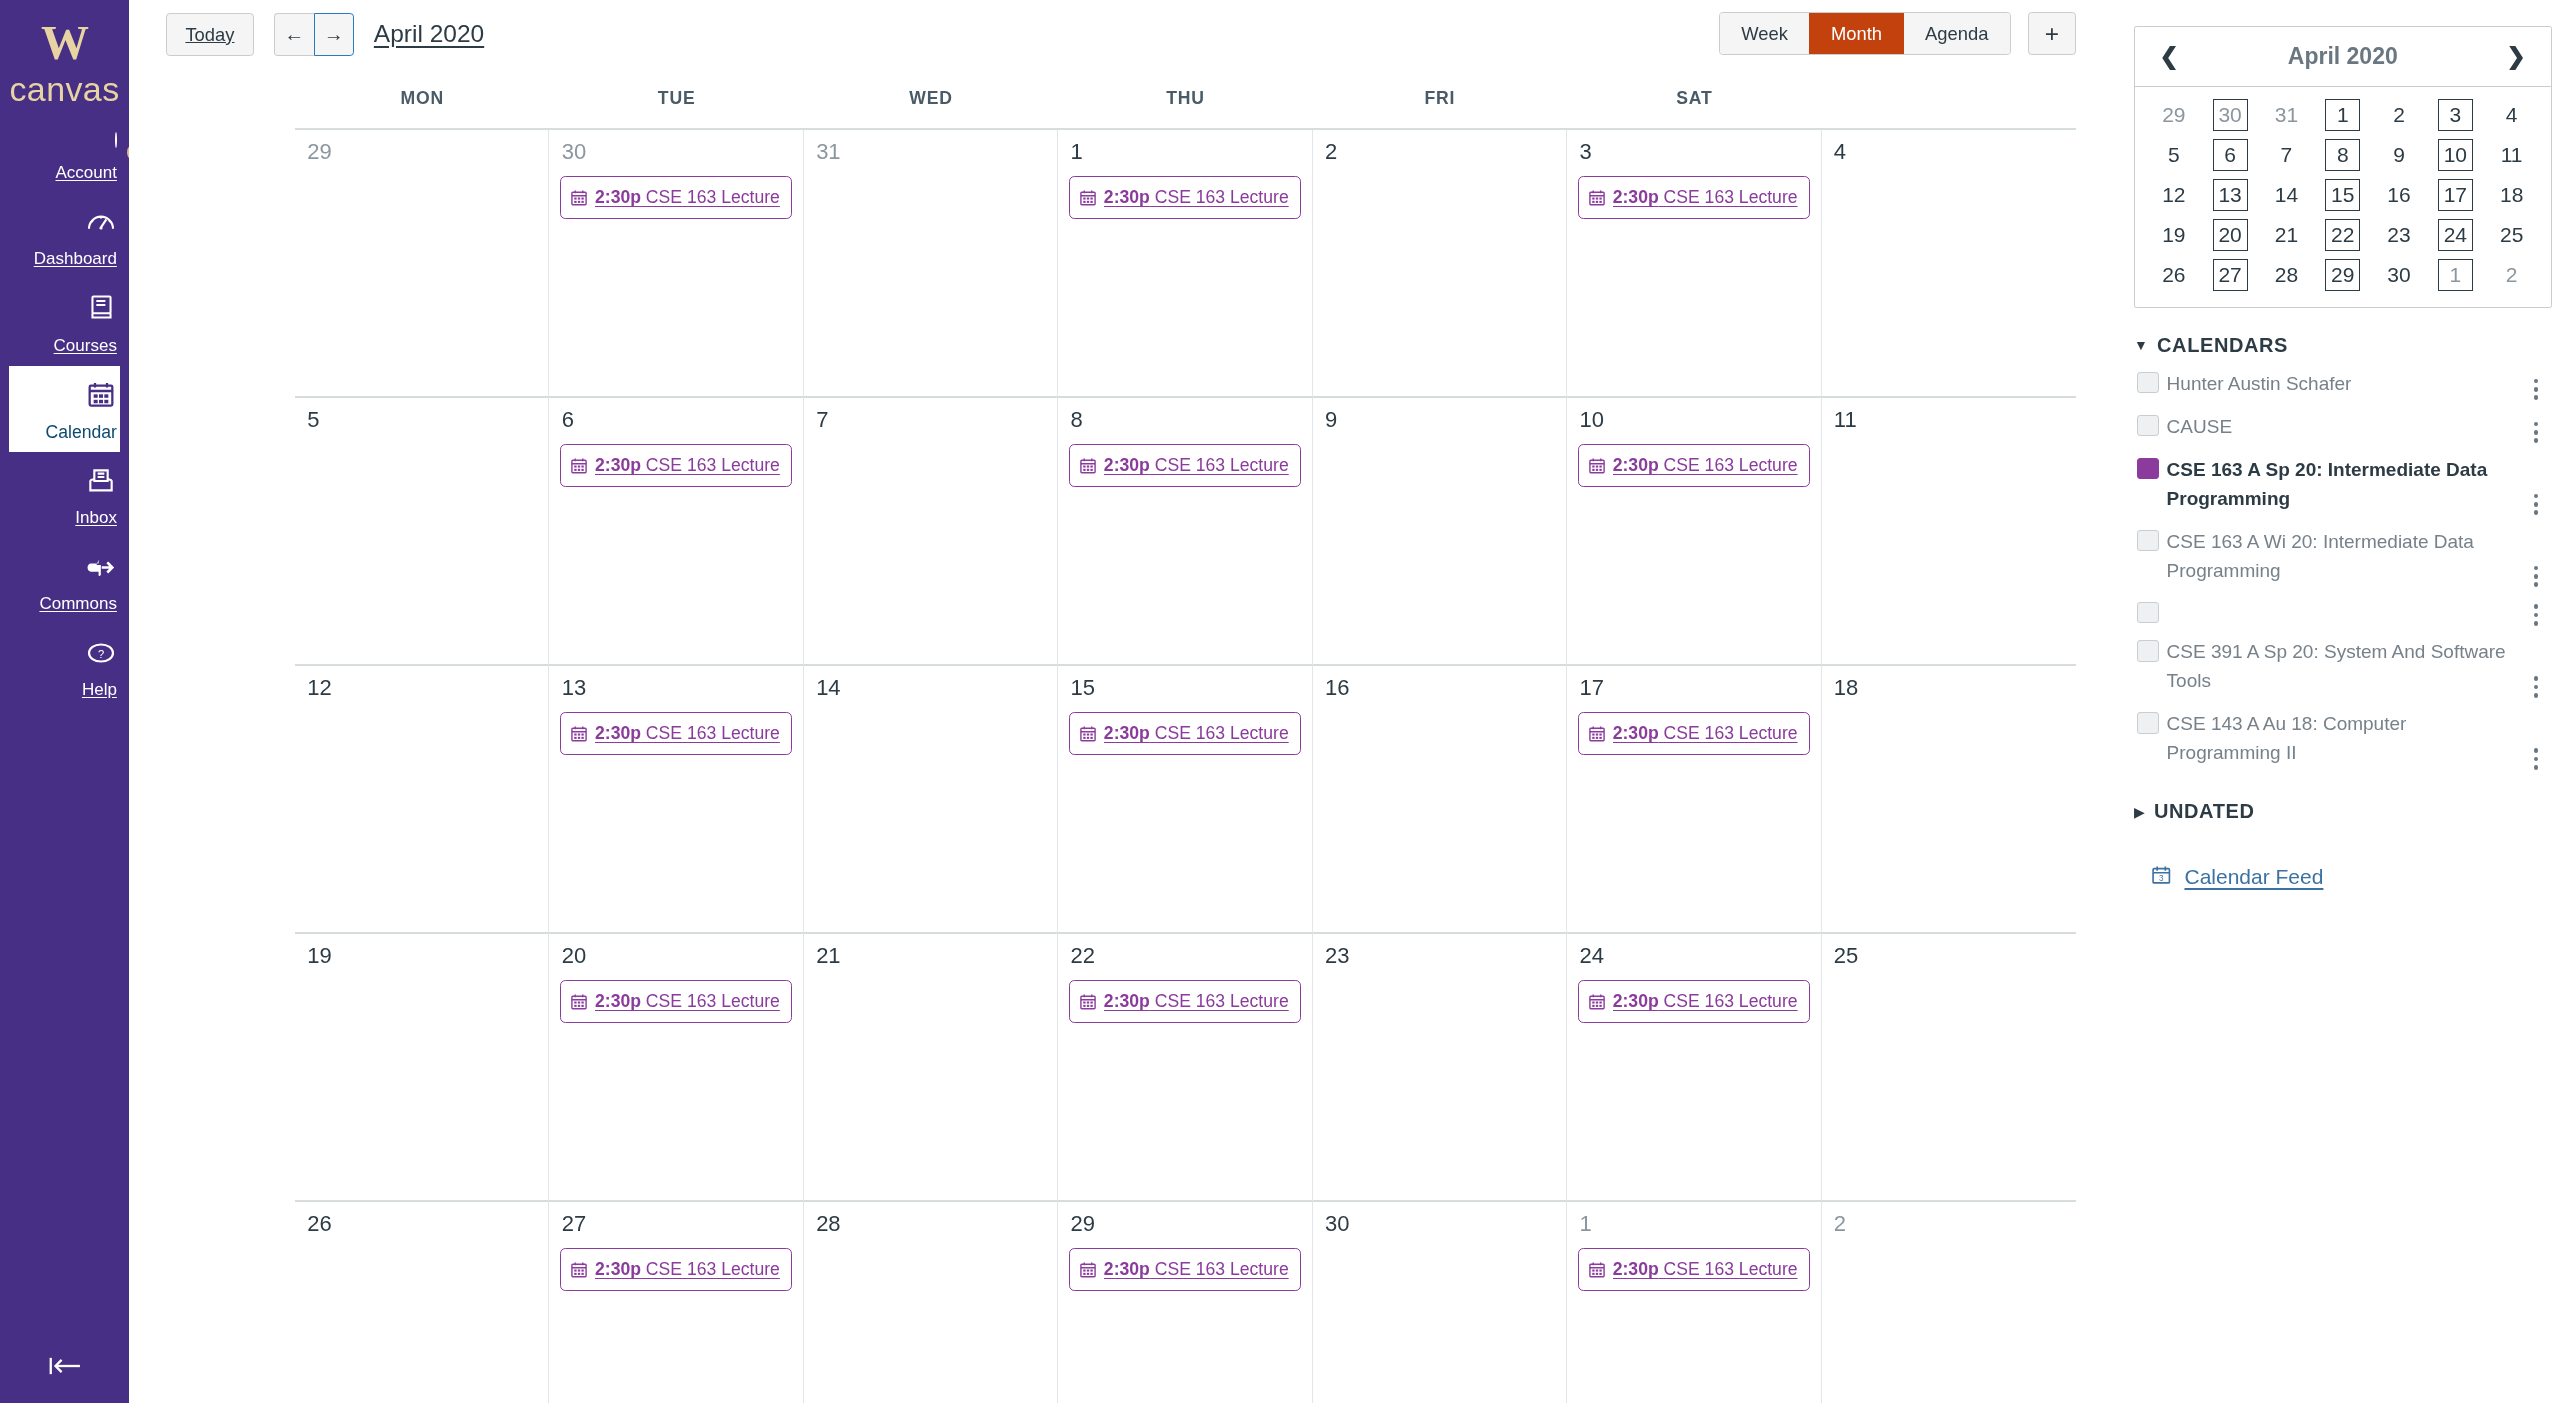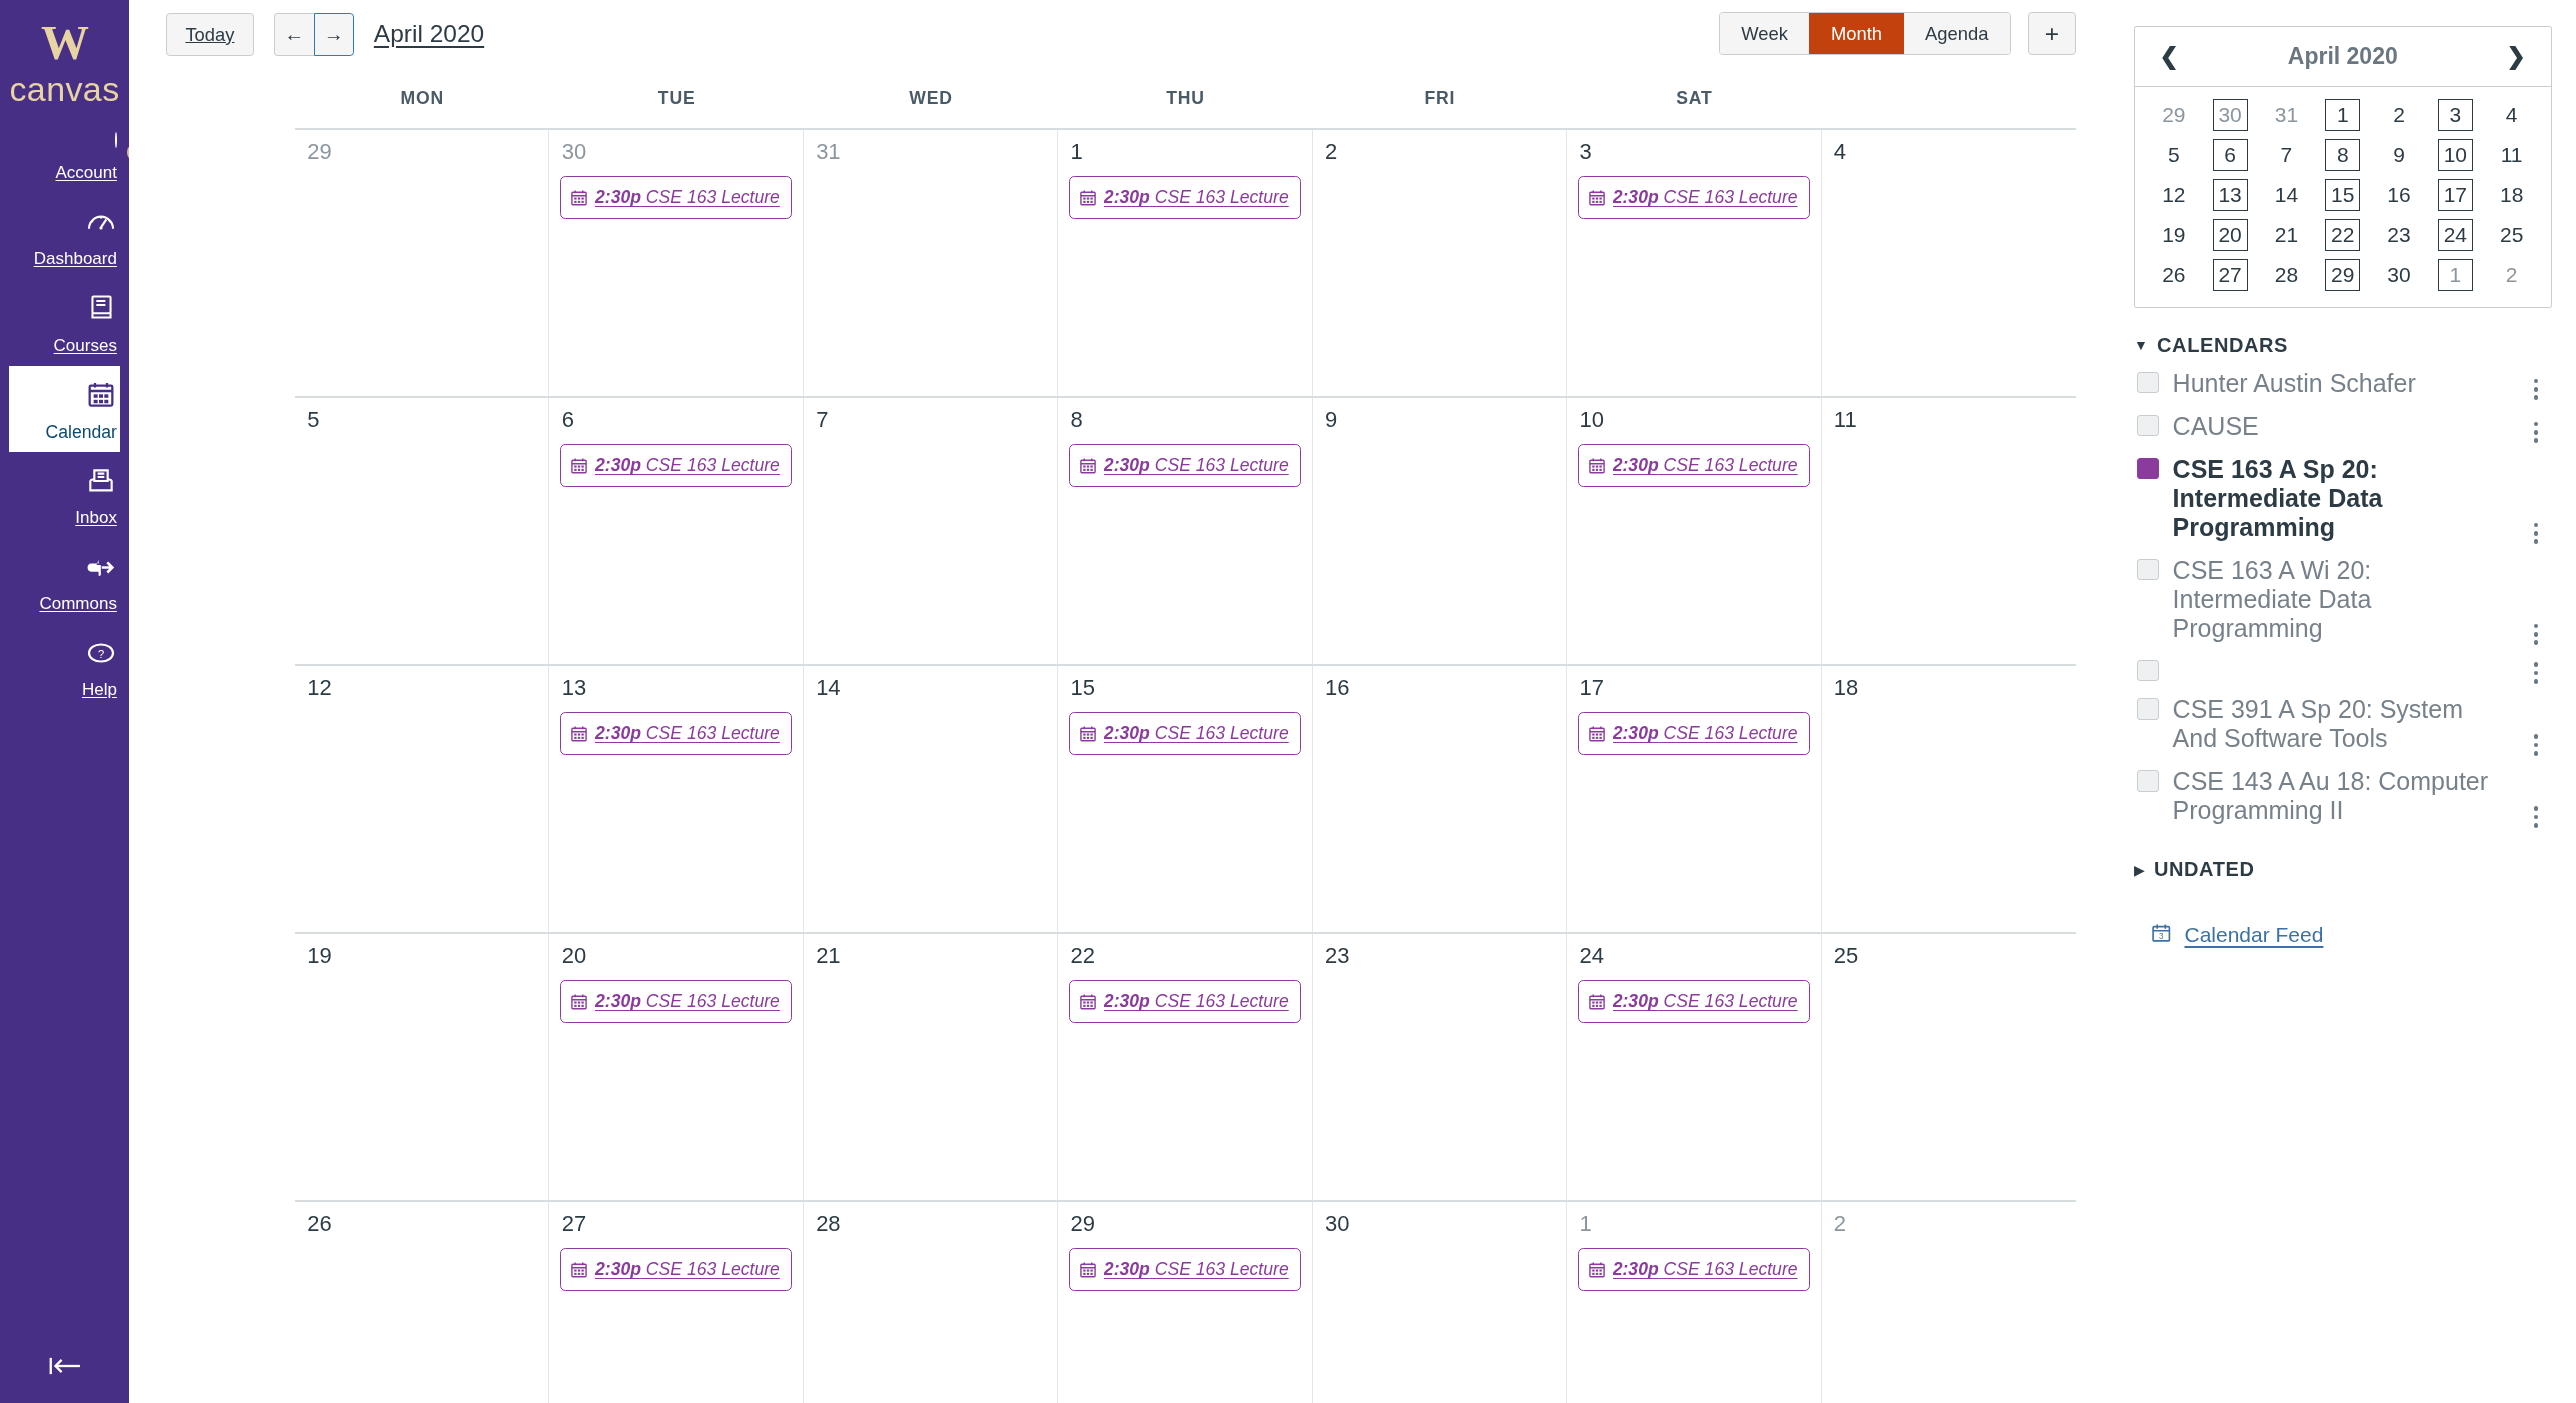--- a/index.html
+++ b/index.html
@@ -145,21 +145,21 @@
     display: flex; align-items: center;
     border: 1.5px solid #8A3B9B; border-radius: 5.4px;
     background: #ffffff; margin: 9.2px 3.1px 0 3.1px;
     height: 43px; padding: 0 7.7px; cursor: pointer;
     overflow: hidden; white-space: nowrap;
   }
   .event-chip .ev-ico { flex: 0 0 auto; margin-right: 6.1px; display: flex; }
   .event-chip .ev-text {
     font-size: 17.6px; color: #8A3B9B;
     text-decoration: underline; text-underline-offset: 3.1px;
-    overflow: hidden; text-overflow: ellipsis; font-style: italic;
+    overflow: hidden; text-overflow: ellipsis;
   }
   .event-chip .ev-time { font-weight: bold; }
 
   
   #calendar-sidebar {
     width: 468px; flex: 0 0 468px; height: 1404px;
     background: #ffffff; padding: 26px 24.5px 0 26px;
     position: relative;
   }
   #mini-calendar {
@@ -207,21 +207,21 @@
     display: flex; align-items: flex-start;
     padding: 7px 0 7px 3.1px; position: relative; min-height: 38px;
   }
   .cal-row .cbox {
     width: 21.5px; height: 21.5px; flex: 0 0 21.5px; margin-top: 3.1px;
     border: 0.8px solid #C7CDD1; border-radius: 3.1px; background: #EEF0F1;
     cursor: pointer;
   }
   .cal-row.checked .cbox { background: #8A3B9B; border-color: #8A3B9B; }
   .cal-row .cname {
-    margin-left: 14px; font-size: 25px; line-height: 29px;
+    margin-left: 8px; font-size: 19px; line-height: 29px;
     color: #77818A; padding-right: 43px;
   }
   .cal-row.checked .cname { color: #2D3B45; font-weight: bold; }
   .kebab {
     position: absolute; right: 0; bottom: 4.6px;
     width: 31px; display: flex; flex-direction: column;
     align-items: center; gap: 3.8px; cursor: pointer;
   }
   .kebab i { width: 4.6px; height: 4.6px; border-radius: 50%; background: #6B7780; display: block; }
 

